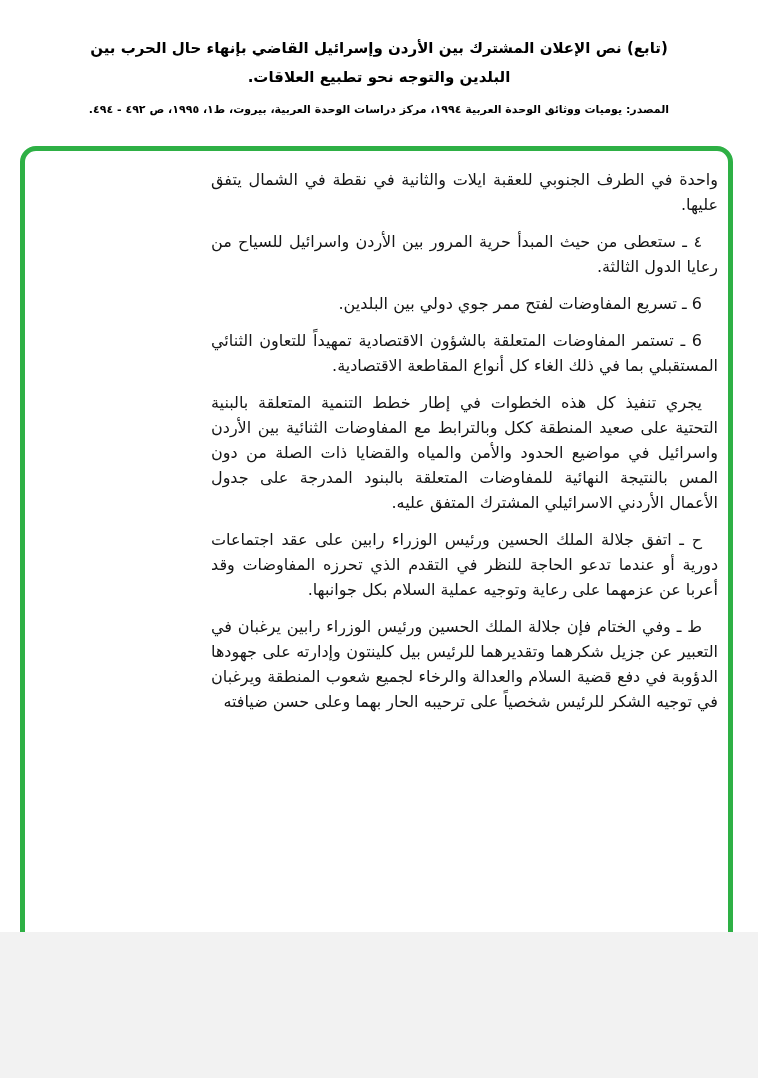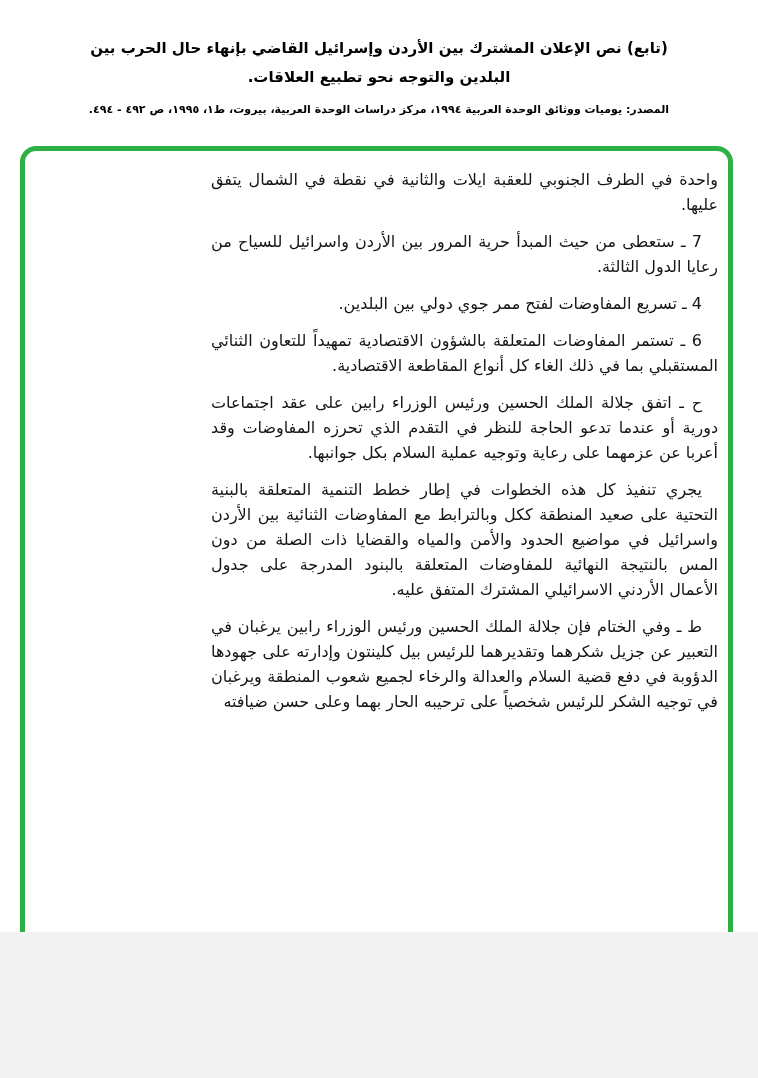--- a/index.html
+++ b/index.html
@@ -77,22 +77,22 @@
 <div class="page">
 
   <div class="doc-header">
     <div class="doc-title">(تابع) نص الإعلان المشترك بين الأردن وإسرائيل القاضي بإنهاء حال الحرب بين البلدين والتوجه نحو تطبيع العلاقات.</div>
     <div class="doc-source">المصدر: يوميات ووثائق الوحدة العربية ١٩٩٤، مركز دراسات الوحدة العربية، بيروت، ط١، ١٩٩٥، ص ٤٩٢ - ٤٩٤.</div>
   </div>
 
   <div class="green-box">
     <div class="text-column">
       <p>واحدة في الطرف الجنوبي للعقبة ايلات والثانية في نقطة في الشمال يتفق عليها.</p>
-      <p class="indent">7 ـ ستعطى من حيث المبدأ حرية المرور بين الأردن واسرائيل للسياح من رعايا الدول الثالثة.</p>
-      <p class="indent">4 ـ تسريع المفاوضات لفتح ممر جوي دولي بين البلدين.</p>
+      <p class="indent">٤ ـ ستعطى من حيث المبدأ حرية المرور بين الأردن واسرائيل للسياح من رعايا الدول الثالثة.</p>
+      <p class="indent">6 ـ تسريع المفاوضات لفتح ممر جوي دولي بين البلدين.</p>
       <p class="indent">6 ـ تستمر المفاوضات المتعلقة بالشؤون الاقتصادية تمهيداً للتعاون الثنائي المستقبلي بما في ذلك الغاء كل أنواع المقاطعة الاقتصادية.</p>
+      <p class="indent">يجري تنفيذ كل هذه الخطوات في إطار خطط التنمية المتعلقة بالبنية التحتية على صعيد المنطقة ككل وبالترابط مع المفاوضات الثنائية بين الأردن واسرائيل في مواضيع الحدود والأمن والمياه والقضايا ذات الصلة من دون المس بالنتيجة النهائية للمفاوضات المتعلقة بالبنود المدرجة على جدول الأعمال الأردني الاسرائيلي المشترك المتفق عليه.</p>
       <p class="indent">ح ـ اتفق جلالة الملك الحسين ورئيس الوزراء رابين على عقد اجتماعات دورية أو عندما تدعو الحاجة للنظر في التقدم الذي تحرزه المفاوضات وقد أعربا عن عزمهما على رعاية وتوجيه عملية السلام بكل جوانبها.</p>
-      <p class="indent">يجري تنفيذ كل هذه الخطوات في إطار خطط التنمية المتعلقة بالبنية التحتية على صعيد المنطقة ككل وبالترابط مع المفاوضات الثنائية بين الأردن واسرائيل في مواضيع الحدود والأمن والمياه والقضايا ذات الصلة من دون المس بالنتيجة النهائية للمفاوضات المتعلقة بالبنود المدرجة على جدول الأعمال الأردني الاسرائيلي المشترك المتفق عليه.</p>
       <p class="indent">ط ـ وفي الختام فإن جلالة الملك الحسين ورئيس الوزراء رابين يرغبان في التعبير عن جزيل شكرهما وتقديرهما للرئيس بيل كلينتون وإدارته على جهودها الدؤوبة في دفع قضية السلام والعدالة والرخاء لجميع شعوب المنطقة ويرغبان في توجيه الشكر للرئيس شخصياً على ترحيبه الحار بهما وعلى حسن ضيافته</p>
     </div>
   </div>
 
 </div>
 
 </body></html>

